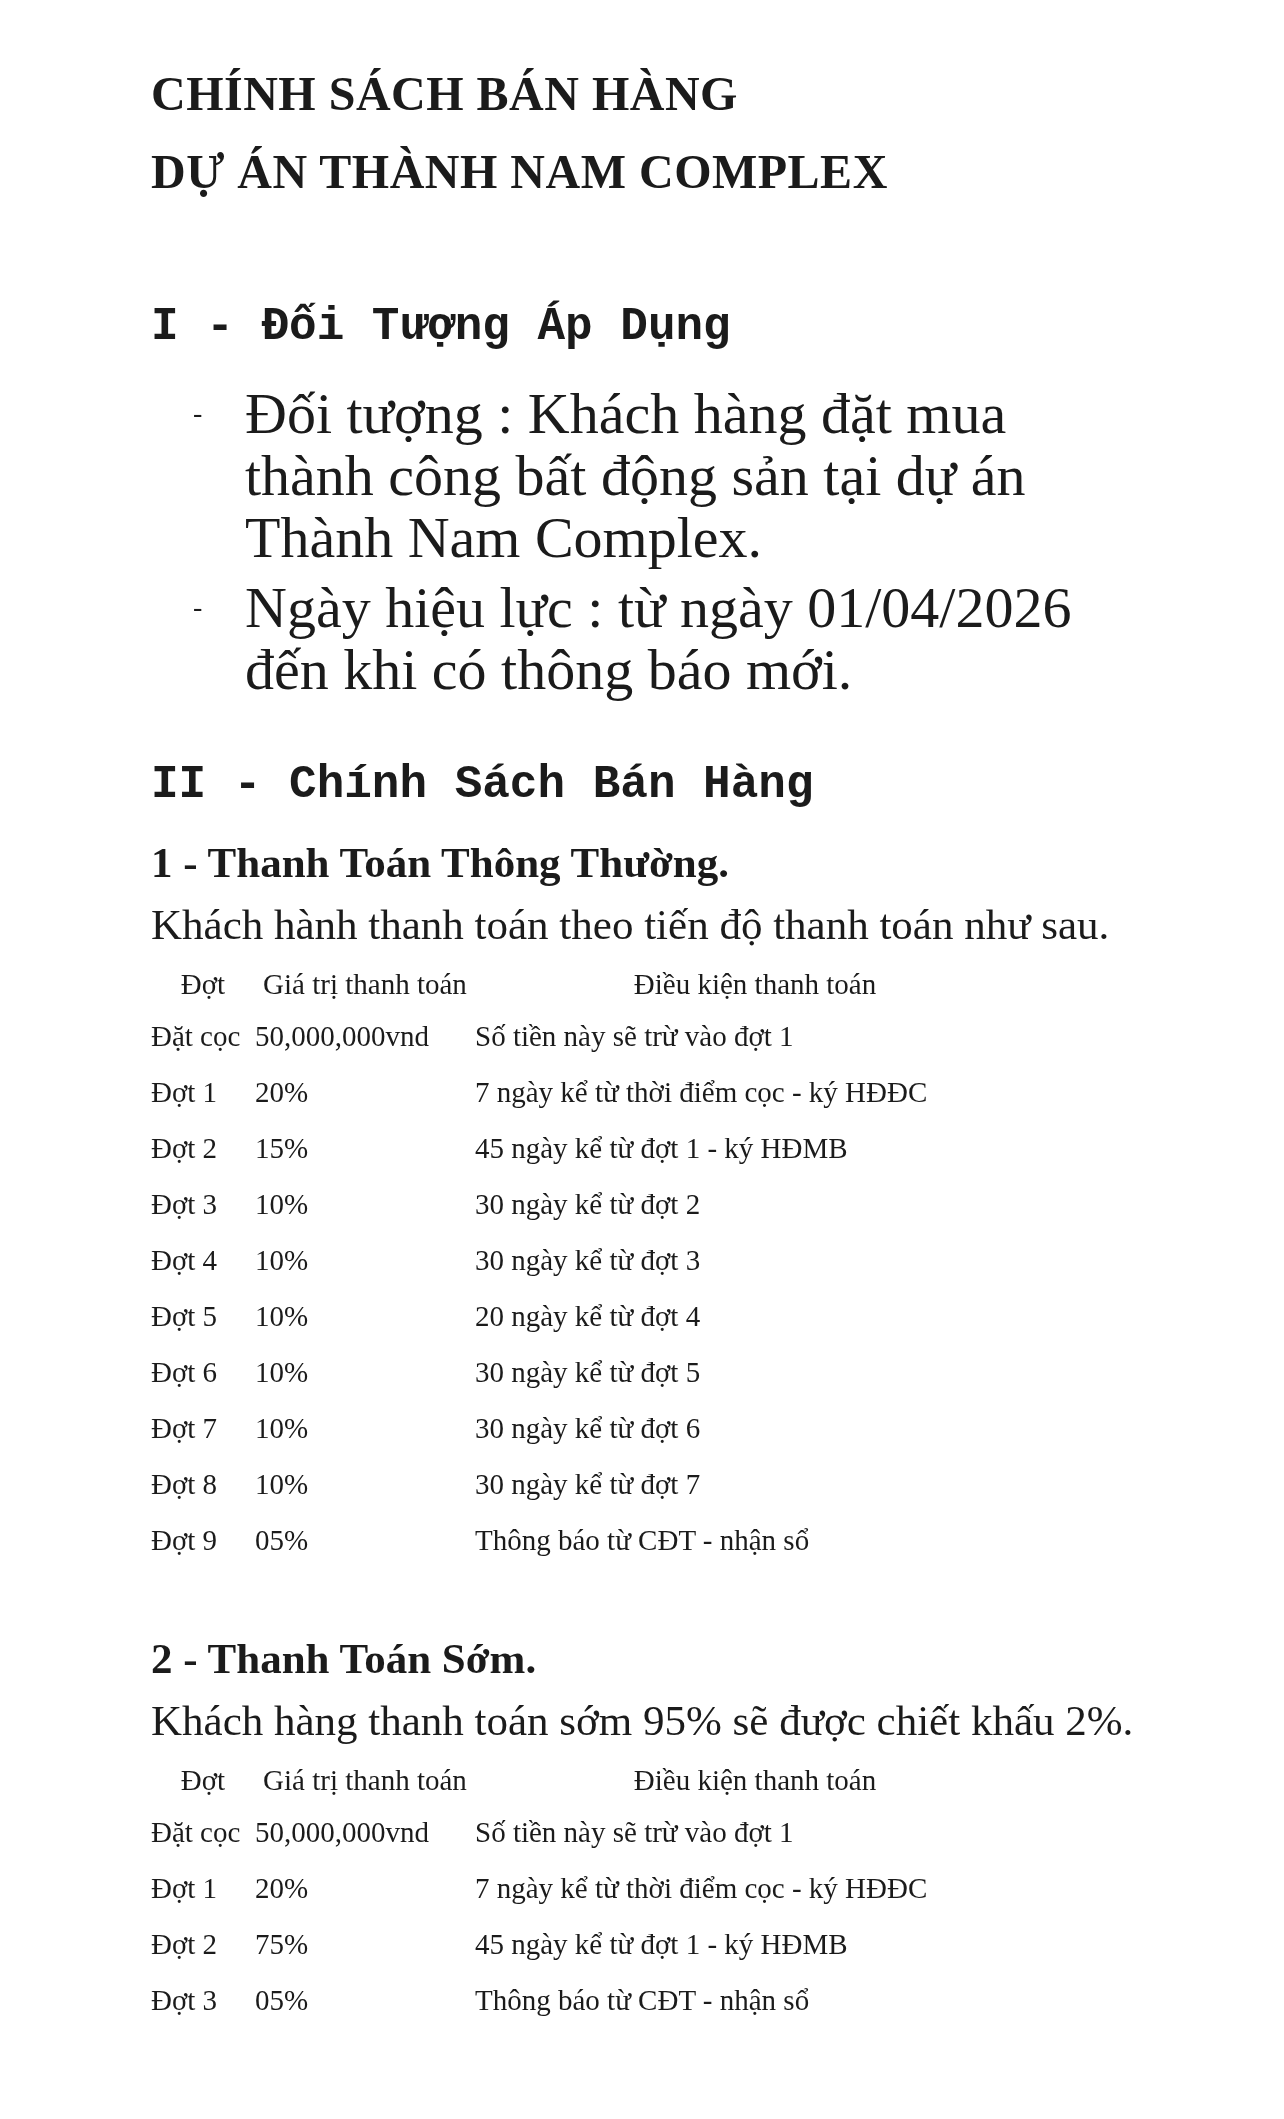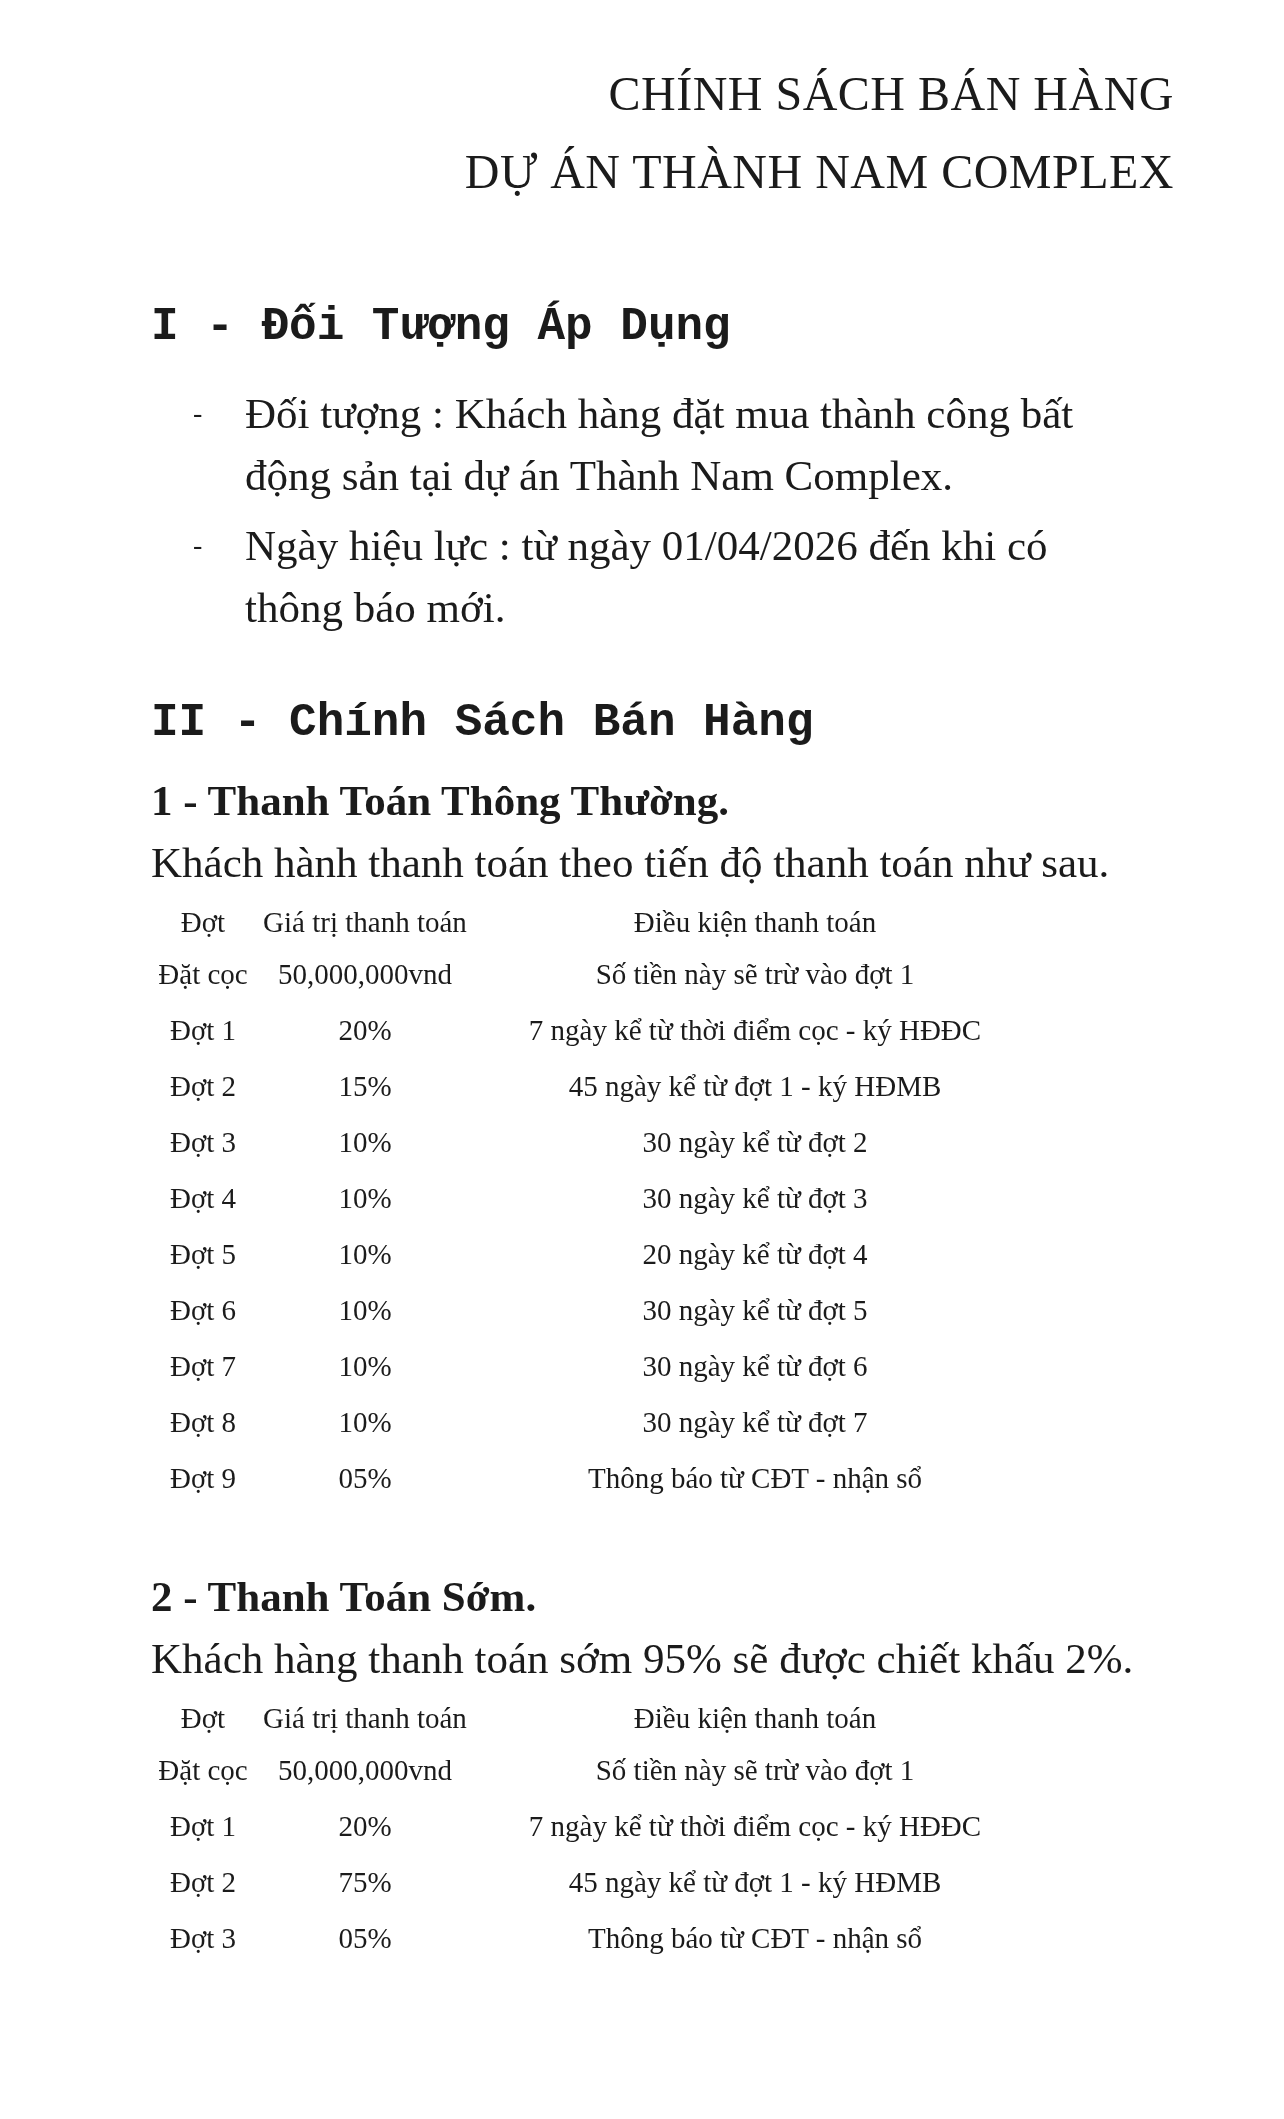--- a/index.html
+++ b/index.html
@@ -8,23 +8,23 @@
     width:1284px;height:2119px;
     margin:0 auto;
     background:#ffffff;
     color:#1b1b1b;
     font-family:"Liberation Serif","DejaVu Serif",serif;
     box-sizing:border-box;
     padding:55px 110px 0 151px;
     overflow:hidden;
   }
   .title{
-    text-align:right;
+    text-align:left;
     font-size:48px;
-    font-weight:normal;
+    font-weight:bold;
     line-height:78px;
     letter-spacing:.5px;
   }
   .h-sec{
     font-size:46px;
     font-weight:bold;
     line-height:57px;
     font-family:Liberation Mono, monospace;
   }
   .h-sec1{margin-top:88px;}
@@ -44,42 +44,41 @@
   }
   .dash{
     flex:0 0 52px;
     font-size:28px;
     padding-top:14px;
     padding-left:42px;
     box-sizing:content-box;
     width:10px;
   }
   .bullet-text{
-    font-size:43px;
+    font-size:58px;
     line-height:62px;
     max-width:880px;
   }
   .para{
     font-size:43px;
     line-height:62px;
     max-width:985px;
     margin-top:4px;
   }
   .pay-table{margin-top:4px;}
   .t-row{
     display:grid;
     grid-template-columns:104px 220px 560px;
     height:56px;
     align-items:center;
   }
   .t-head{height:48px;}
   .t-cell{
     font-size:29px;
     white-space:nowrap;
-    text-align:center;
   }
   .t-head .t-cell{text-align:center;}
 </style>
 </head>
 <body>
 
 <div class="page">
 
   <div class="title">
     <div>CHÍNH SÁCH BÁN HÀNG</div>

